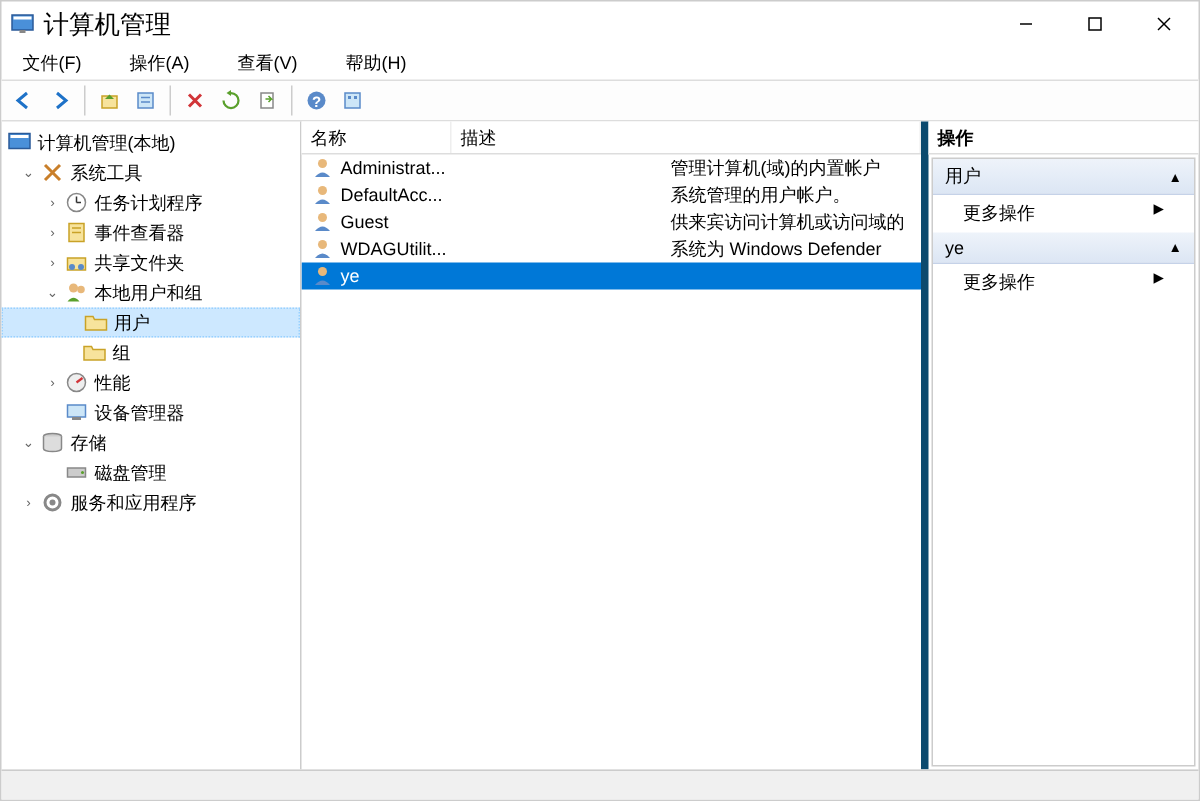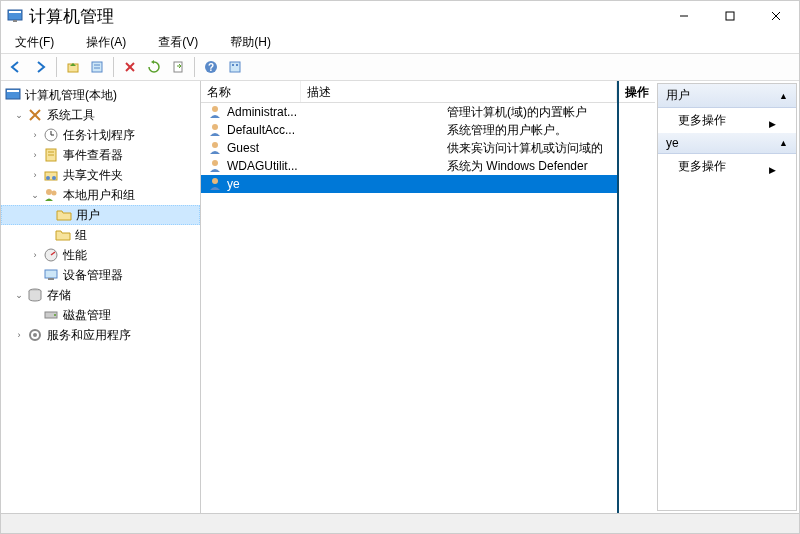--- a/index.html
+++ b/index.html
@@ -14,33 +14,33 @@
 .menu-item { padding: 2px 8px; cursor: pointer; }
 .toolbar { height: 28px; border-top: 1px solid #ddd; border-bottom: 1px solid #ddd; display: flex; align-items: center; padding: 0 4px; gap: 2px; background: #fdfdfd; }
 .tool-btn { width: 22px; height: 22px; display: flex; align-items: center; justify-content: center; cursor: pointer; border: 1px solid transparent; }
 .tool-sep { width: 1px; height: 20px; background: #ccc; margin: 0 3px; }
 .content { flex: 1; display: flex; min-height: 0; }
 .left-pane { width: 200px; border-right: 1px solid #ccc; overflow: auto; padding: 4px 0; }
 .tree-node { display: flex; align-items: center; height: 20px; padding-right: 4px; cursor: pointer; white-space: nowrap; }
 .tree-node.selected { background: #cde8ff; border: 1px dotted #99d1ff; }
 .tree-toggle { width: 12px; text-align: center; font-size: 9px; color: #666; }
 .tree-icon { width: 16px; height: 16px; margin: 0 4px 0 2px; flex-shrink: 0; }
-.center-pane { flex: 1; display: flex; flex-direction: column; border-right: 2px solid #0c4a6e; min-width: 0; }
+.center-pane { flex: 1; display: flex; flex-direction: column; border-right: 5px solid #0c4a6e; min-width: 0; }
 .list-header { height: 22px; display: flex; border-bottom: 1px solid #ddd; background: #fff; }
 .list-header-col { padding: 3px 6px; border-right: 1px solid #eee; cursor: pointer; }
 .list-body { flex: 1; overflow: auto; }
 .list-row { height: 18px; display: flex; align-items: center; cursor: pointer; justify-content: space-between; }
 .list-row.selected { background: #0078d7; color: #fff; }
 .list-cell { padding: 0 6px; overflow: hidden; text-overflow: ellipsis; white-space: nowrap; display: flex; align-items: center; }
 .list-cell-icon { width: 16px; height: 16px; margin-right: 4px; flex-shrink: 0; }
-.right-pane { width: 180px; display: flex; flex-direction: row; }
+.right-pane { width: 180px; display: flex; flex-direction: column; }
 .right-header { height: 22px; padding: 3px 6px; font-weight: bold; border-bottom: 1px solid #ddd; background: #fff; }
 .right-body { flex: 1; border: 1px solid #ccc; margin: 2px; }
 .action-section { background: linear-gradient(#eef3fa, #dce6f4); border-bottom: 1px solid #c5d2e8; padding: 3px 8px; display: flex; justify-content: space-between; align-items: center; cursor: pointer; }
-.action-item { padding: 4px 20px; cursor: pointer; display: flex; justify-content: space-between; align-items: flex-end; }
+.action-item { padding: 4px 20px; cursor: pointer; display: flex; justify-content: space-between; align-items: flex-start; }
 .statusbar { height: 20px; border-top: 1px solid #ccc; background: #f0f0f0; }
 .arrow-up { font-size: 9px; }
 .arrow-right { font-size: 9px; }
 svg { display: block; }
 </style>
 </head>
 <body>
 
 <div class="window">
   <div class="titlebar">

